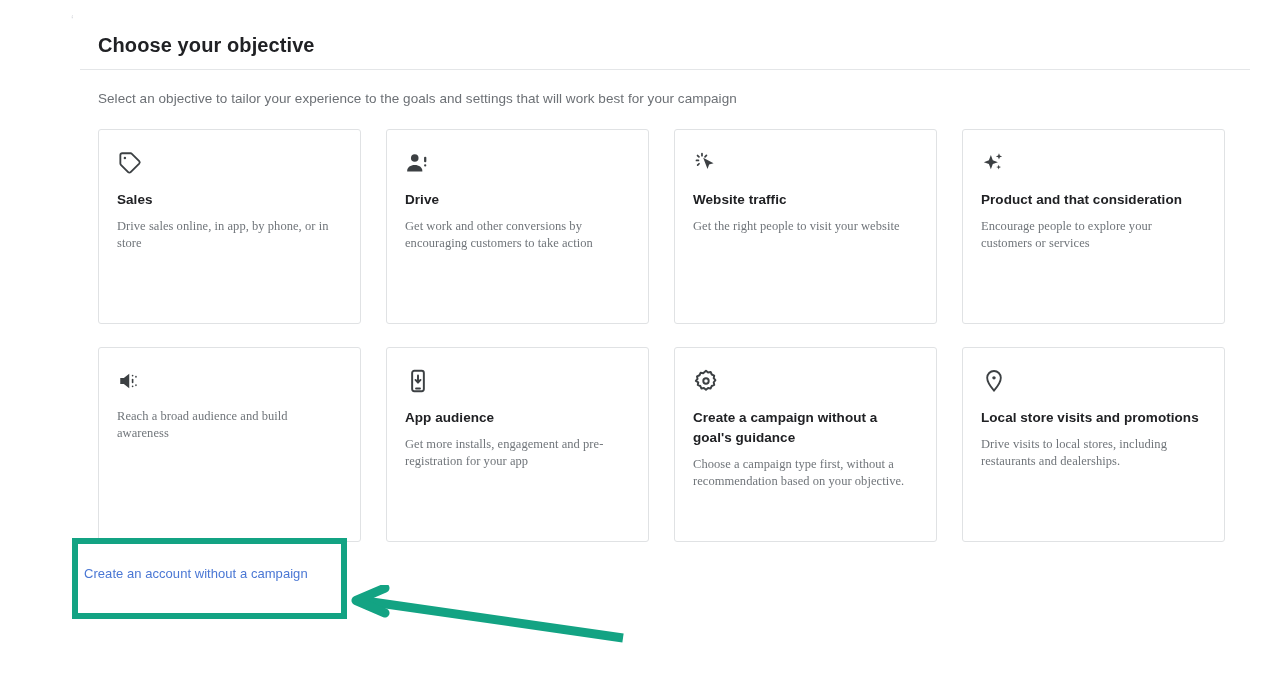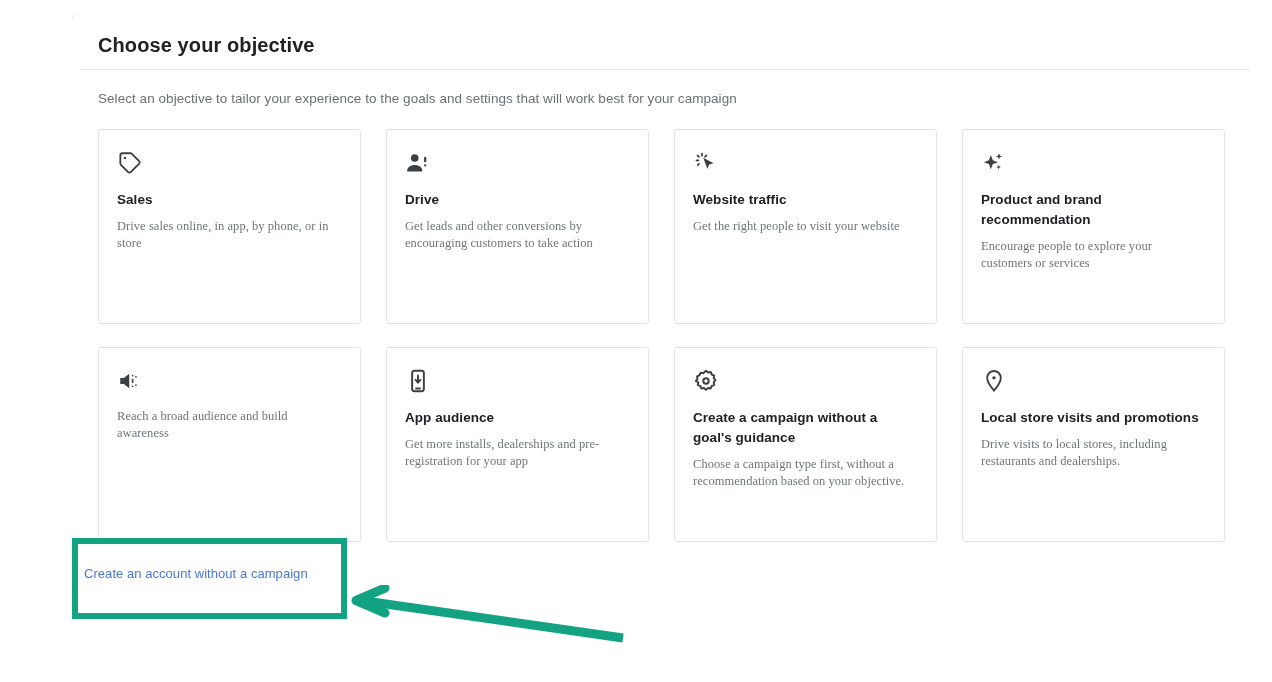--- a/index.html
+++ b/index.html
@@ -123,21 +123,21 @@
     <div class="card">
       <span class="card-icon">
         <svg width="26" height="26" viewBox="0 0 24 24" fill="currentColor">
           <circle cx="9" cy="7.4" r="3.5"></circle>
           <path d="M2 19.2c0-3.4 3.1-5.4 7-5.4s7 2 7 5.4v.6H2v-.6z"></path>
           <rect x="17.6" y="6.2" width="2.1" height="5.2" rx="1"></rect>
           <rect x="17.6" y="13.2" width="2.1" height="2.1" rx="1"></rect>
         </svg>
       </span>
       <div class="card-title">Drive</div>
-      <div class="card-desc">Get leads and other conversions by encouraging customers to take action</div>
+      <div class="card-desc">Get work and other conversions by encouraging customers to take action</div>
     </div>
 
     <div class="card">
       <span class="card-icon">
         <svg width="26" height="26" viewBox="0 0 24 24" fill="currentColor">
           <path d="M9.4 7.1 19 12.2l-4.1 1.2-1.5 4.2-4-10.5z"></path>
           <g stroke="currentColor" stroke-width="1.6" stroke-linecap="round" fill="none">
             <line x1="8.3" y1="3.4" x2="8.3" y2="5.2"></line>
             <line x1="4.2" y1="5.1" x2="5.5" y2="6.4"></line>
             <line x1="3.2" y1="9.6" x2="5.0" y2="9.6"></line>
@@ -151,21 +151,21 @@
     </div>
 
     <div class="card">
       <span class="card-icon">
         <svg width="26" height="26" viewBox="0 0 24 24" fill="currentColor">
           <path d="M9.1 4.6 10.9 9.4 15.6 11.2 10.9 13 9.1 17.8 7.3 13 2.6 11.2 7.3 9.4z"></path>
           <path d="M16.6 3.0 17.4 5.1 19.5 5.9 17.4 6.7 16.6 8.8 15.8 6.7 13.7 5.9 15.8 5.1z"></path>
           <path d="M16.3 13.6 16.9 15.2 18.5 15.8 16.9 16.4 16.3 18.0 15.7 16.4 14.1 15.8 15.7 15.2z"></path>
         </svg>
       </span>
-      <div class="card-title">Product and brand recommendation</div>
+      <div class="card-title">Product and that consideration</div>
       <div class="card-desc">Encourage people to explore your customers or services</div>
     </div>
 
     <div class="card">
       <span class="card-icon">
         <svg width="26" height="26" viewBox="0 0 24 24" fill="currentColor">
           <path d="M3 9.3h3.3L11.3 5.2v13.6L6.3 14.7H3z"></path>
           <g stroke="currentColor" stroke-width="1.5" stroke-linecap="round" fill="none">
             <line x1="14.4" y1="7.0" x2="14.4" y2="7.2"></line>
             <line x1="14.4" y1="10.6" x2="14.4" y2="13.4"></line>
@@ -183,21 +183,21 @@
         <svg width="26" height="26" viewBox="0 0 24 24" fill="none" stroke="currentColor" stroke-width="1.8">
           <rect x="6.6" y="2.6" width="10.8" height="18.8" rx="2"></rect>
           <line x1="10.2" y1="19.0" x2="13.8" y2="19.0" stroke-linecap="round"></line>
           <g stroke-linecap="round" stroke-linejoin="round">
             <line x1="12" y1="7.0" x2="12" y2="13.2"></line>
             <polyline points="9.7,11.0 12,13.4 14.3,11.0"></polyline>
           </g>
         </svg>
       </span>
       <div class="card-title">App audience</div>
-      <div class="card-desc">Get more installs, dealerships and pre-registration for your app</div>
+      <div class="card-desc">Get more installs, engagement and pre-registration for your app</div>
     </div>
 
     <div class="card">
       <span class="card-icon">
         <svg width="26" height="26" viewBox="0 0 24 24" fill="none" stroke="currentColor" stroke-width="1.8" stroke-linejoin="round">
           <path d="M12 2.6l1.9 1.6 2.4-.5 1.0 2.3 2.3 1.0-.5 2.4 1.6 1.9-1.6 1.9.5 2.4-2.3 1.0-1.0 2.3-2.4-.5-1.9 1.6-1.9-1.6-2.4.5-1.0-2.3-2.3-1.0.5-2.4L2.6 12l1.6-1.9-.5-2.4 2.3-1.0 1.0-2.3 2.4.5z"></path>
           <circle cx="12" cy="12" r="2.5"></circle>
         </svg>
       </span>
       <div class="card-title">Create a campaign without a goal's guidance</div>

